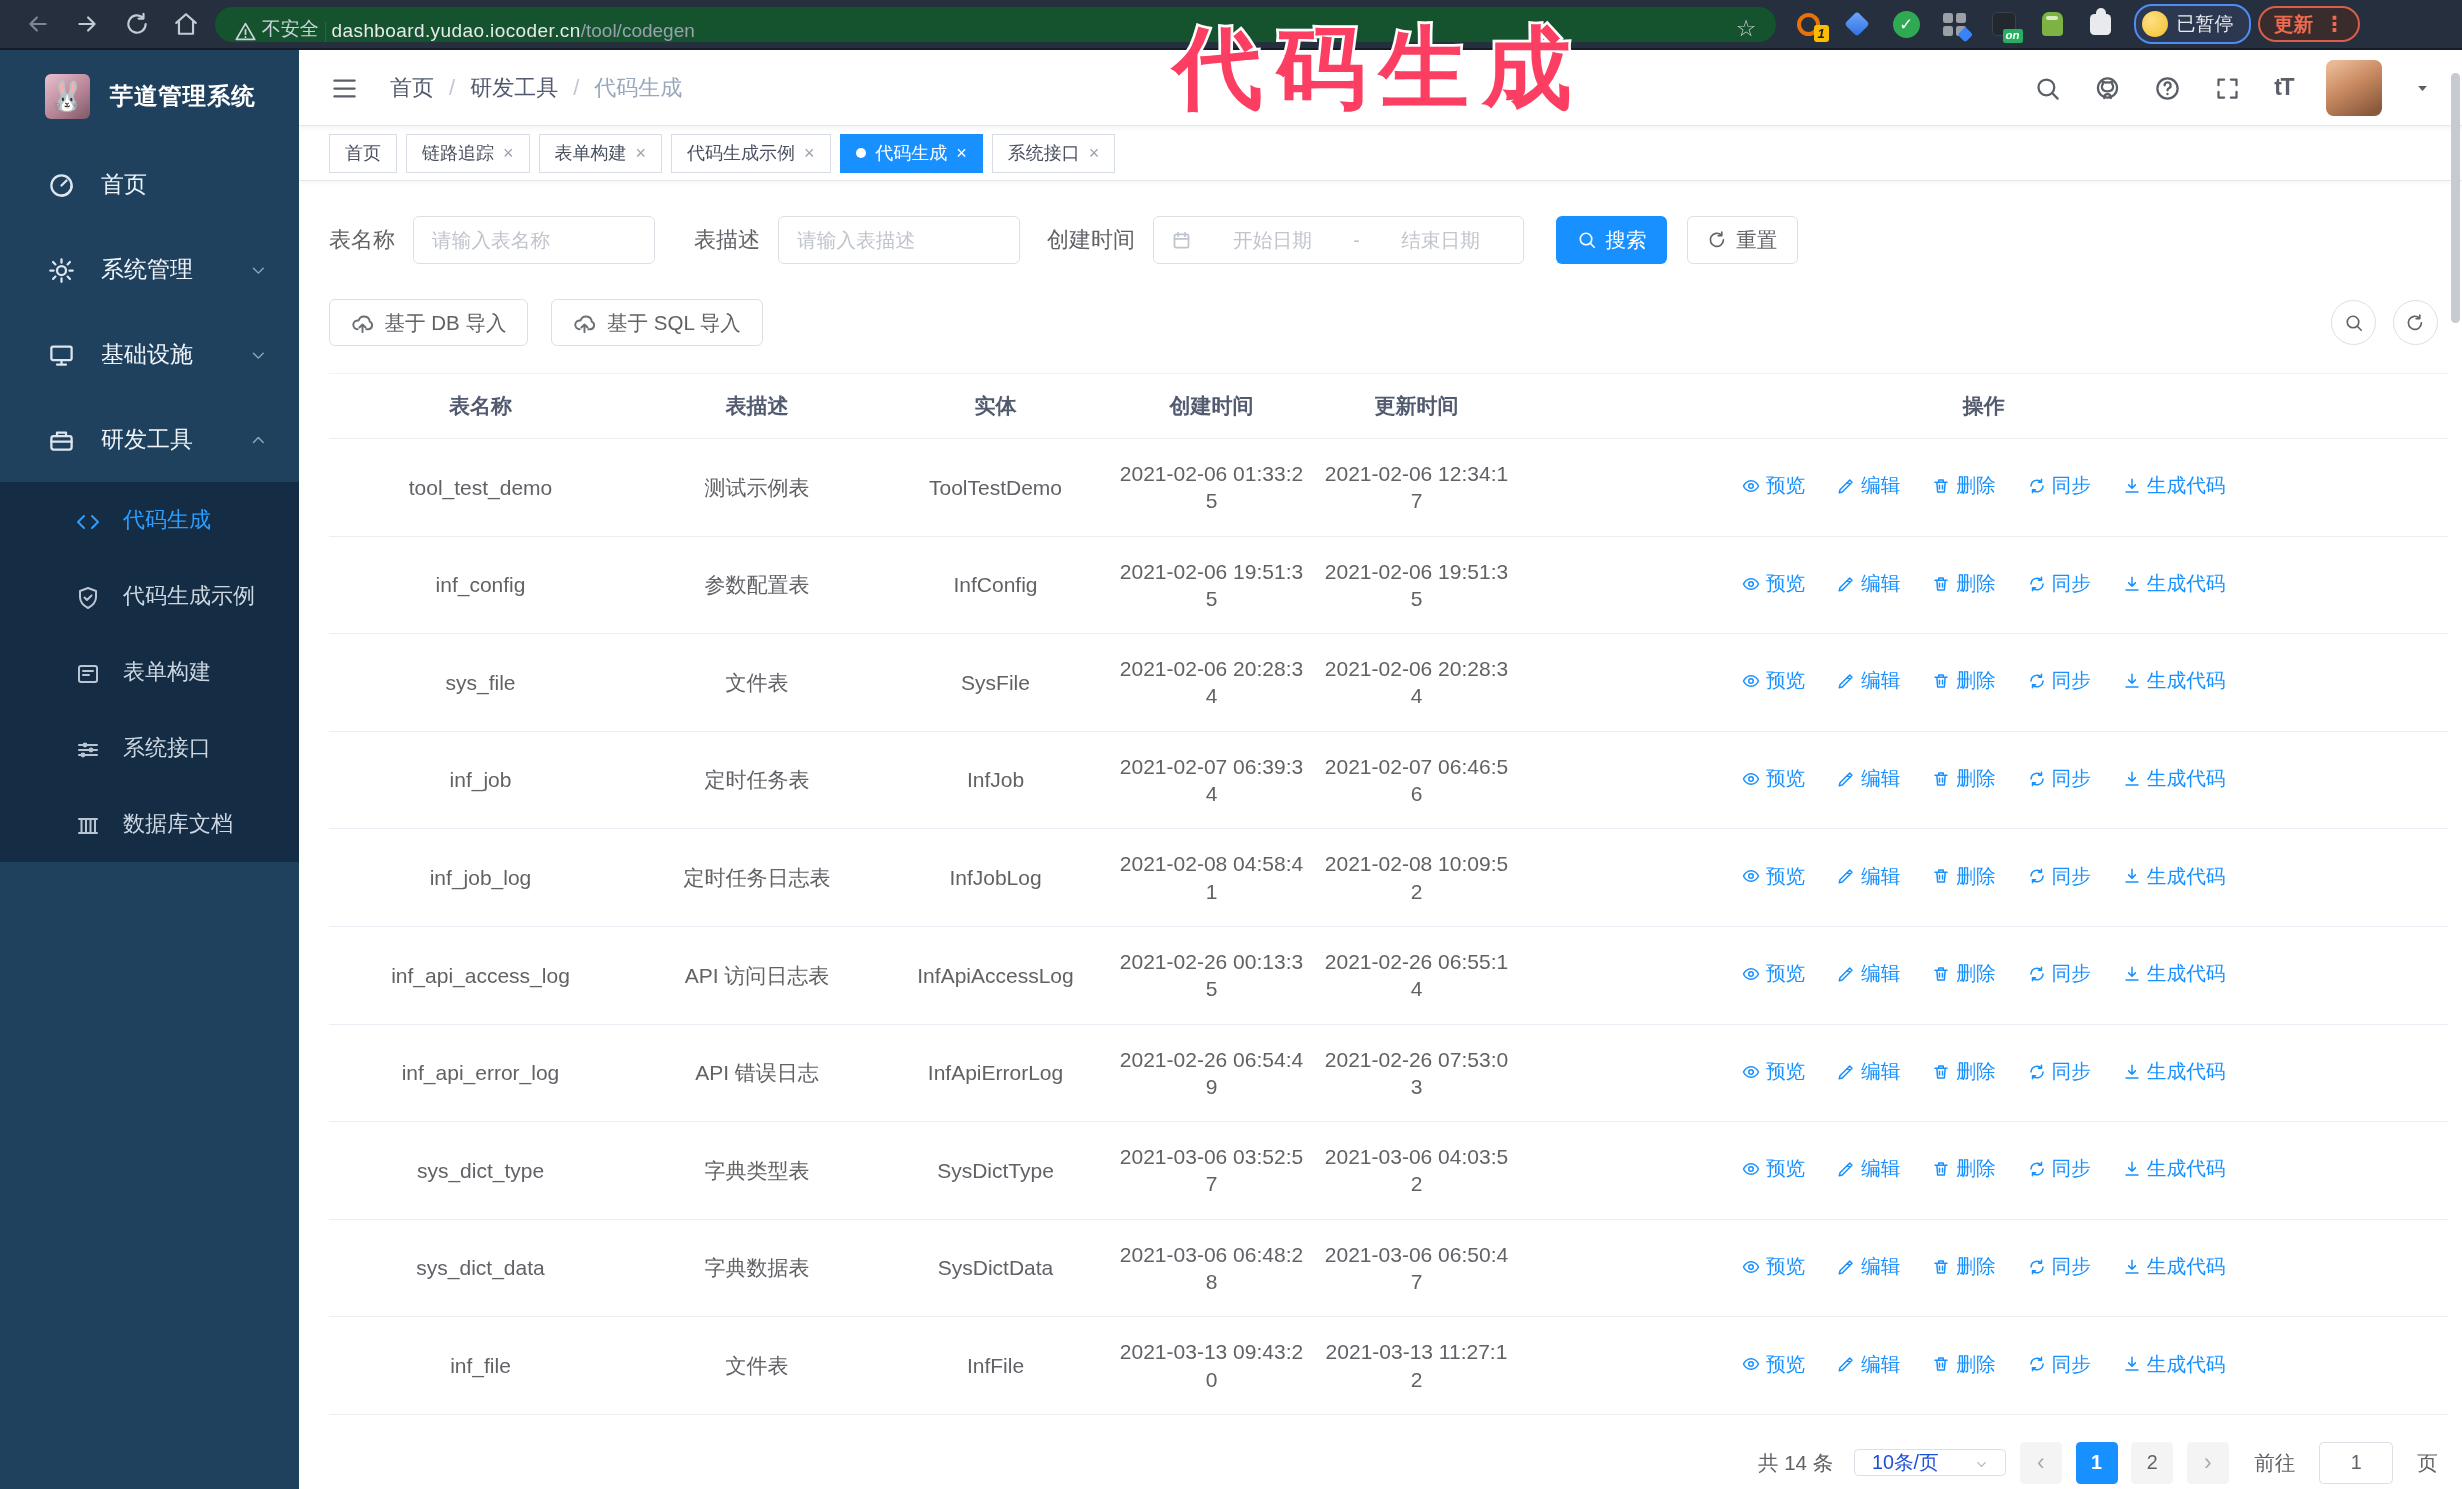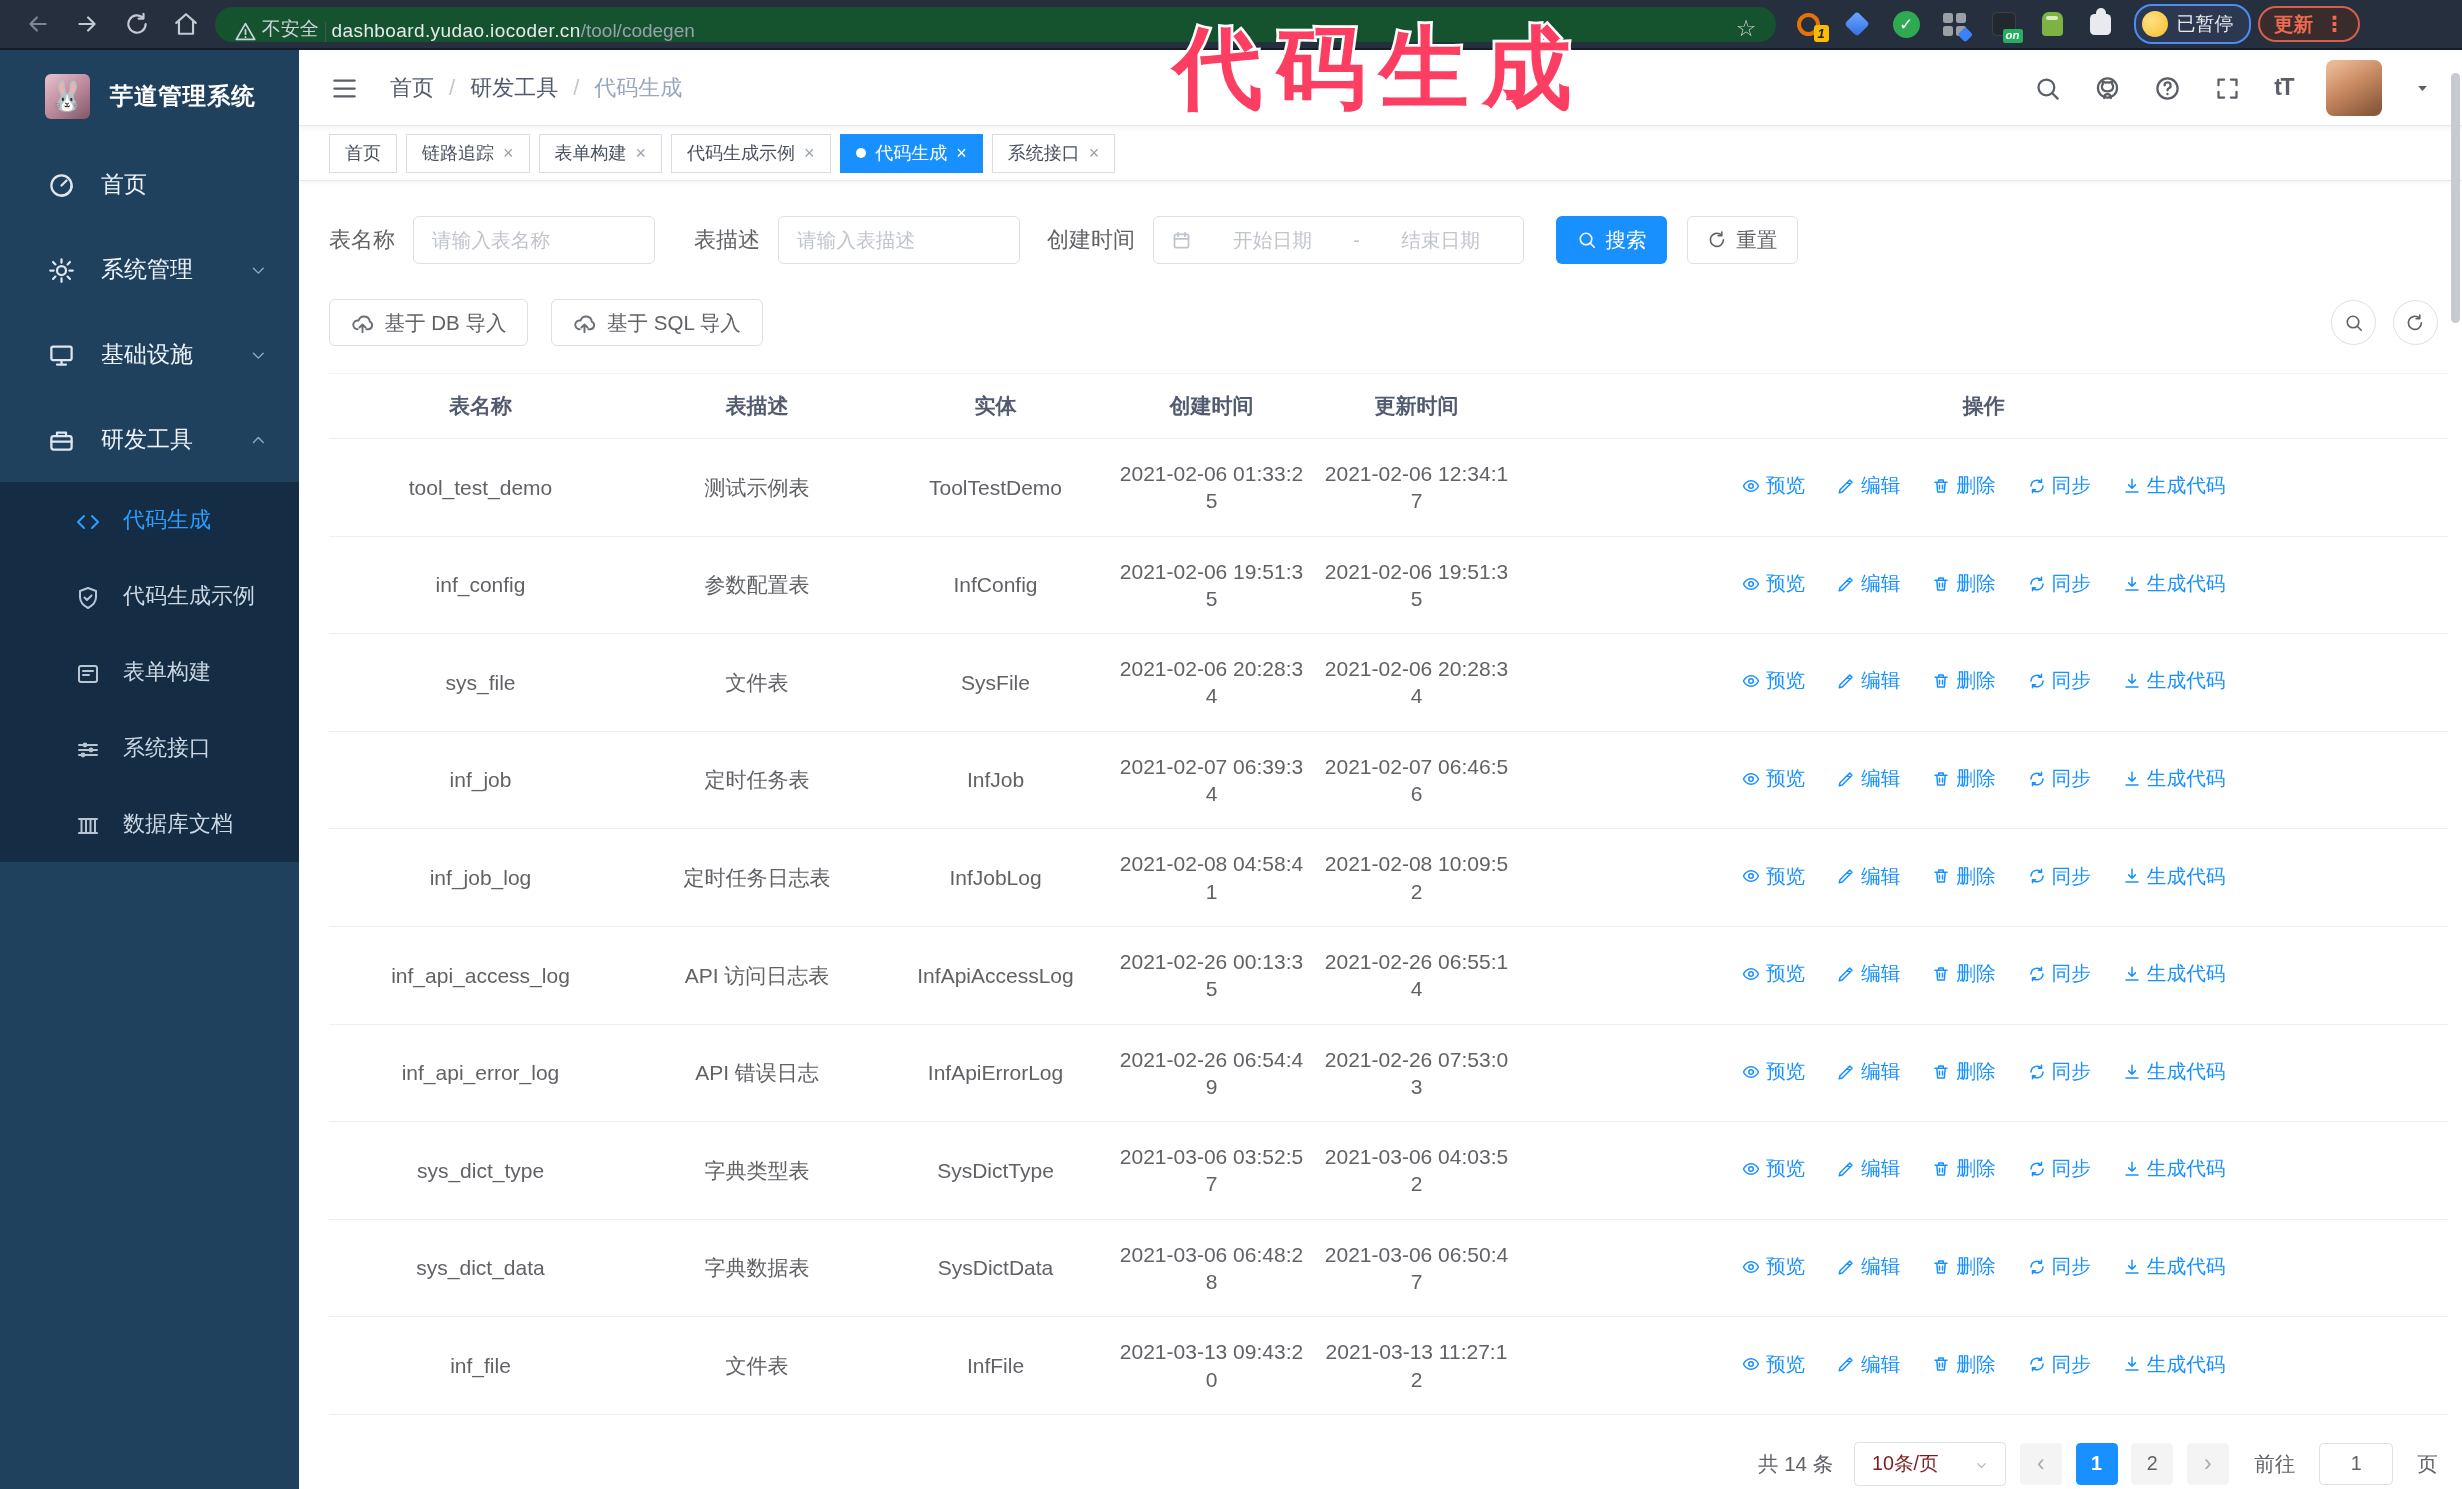--- a/index.html
+++ b/index.html
@@ -95,21 +95,21 @@
   .grid th { font-size:21px; color:#515a6e; font-weight:bold; padding:18px 7.6px; border-top:0.8px solid #f0f2f6; border-bottom:0.8px solid #ebeef5; text-align:center; }
   .grid td { font-size:21px; color:#606266; padding:21px 7.6px; border-bottom:0.8px solid #ebeef5; text-align:center; line-height:1.3; }
   .c-time { word-break:break-all; }
   .c-actions { white-space:nowrap; }
   .act { display:inline-flex; align-items:center; gap:6px; color:#1890ff; font-size:19.7px; cursor:pointer; }
   .act + .act { margin-left:26px; }
   .act .aic { font-size:18px; }
 
   .pagination { display:flex; align-items:center; justify-content:flex-end; gap:13.6px; padding:27px 10.6px 23px 0; font-size:20.5px; color:#606266; }
   .pg-total { margin-right:7.6px; }
-  .pg-size { width:152px; height:44px; border:0.8px solid #dcdfe6; border-radius:4.5px; display:flex; align-items:center; justify-content:space-between; padding:0 16.7px; color:#7f1d1d; font-size:19.7px; cursor:pointer; }
+  .pg-size { width:152px; height:27px; border:0.8px solid #dcdfe6; border-radius:4.5px; display:flex; align-items:center; justify-content:space-between; padding:0 16.7px; color:#1d4ed8; font-size:19.7px; cursor:pointer; }
   .pg-size .caret { color:#b2b7bf; }
   .pg-btn { min-width:42px; height:42px; border-radius:4.5px; background:#f4f4f5; color:#606266; display:grid; place-items:center; font-size:19.7px; cursor:pointer; padding:0 6px; }
   .pg-btn.arrow { color:#a8abb2; font-size:23px; }
   .pg-btn.active { background:#1890ff; color:#fff; font-weight:bold; }
   .pg-jump { display:flex; align-items:center; gap:24px; margin-left:12px; }
   .pg-input { width:74px; height:42px; border:0.8px solid #dcdfe6; border-radius:4.5px; text-align:center; font-size:19.7px; color:#606266; outline:none; font-family:inherit; }
 
   .scroll-thumb { position:absolute; top:73px; right:2.3px; width:9px; height:250px; background:#c7cbd1; border-radius:4.5px; z-index:6; }
 
   .annotation { position:absolute; left:1167px; top:6px; z-index:9; pointer-events:none; }

